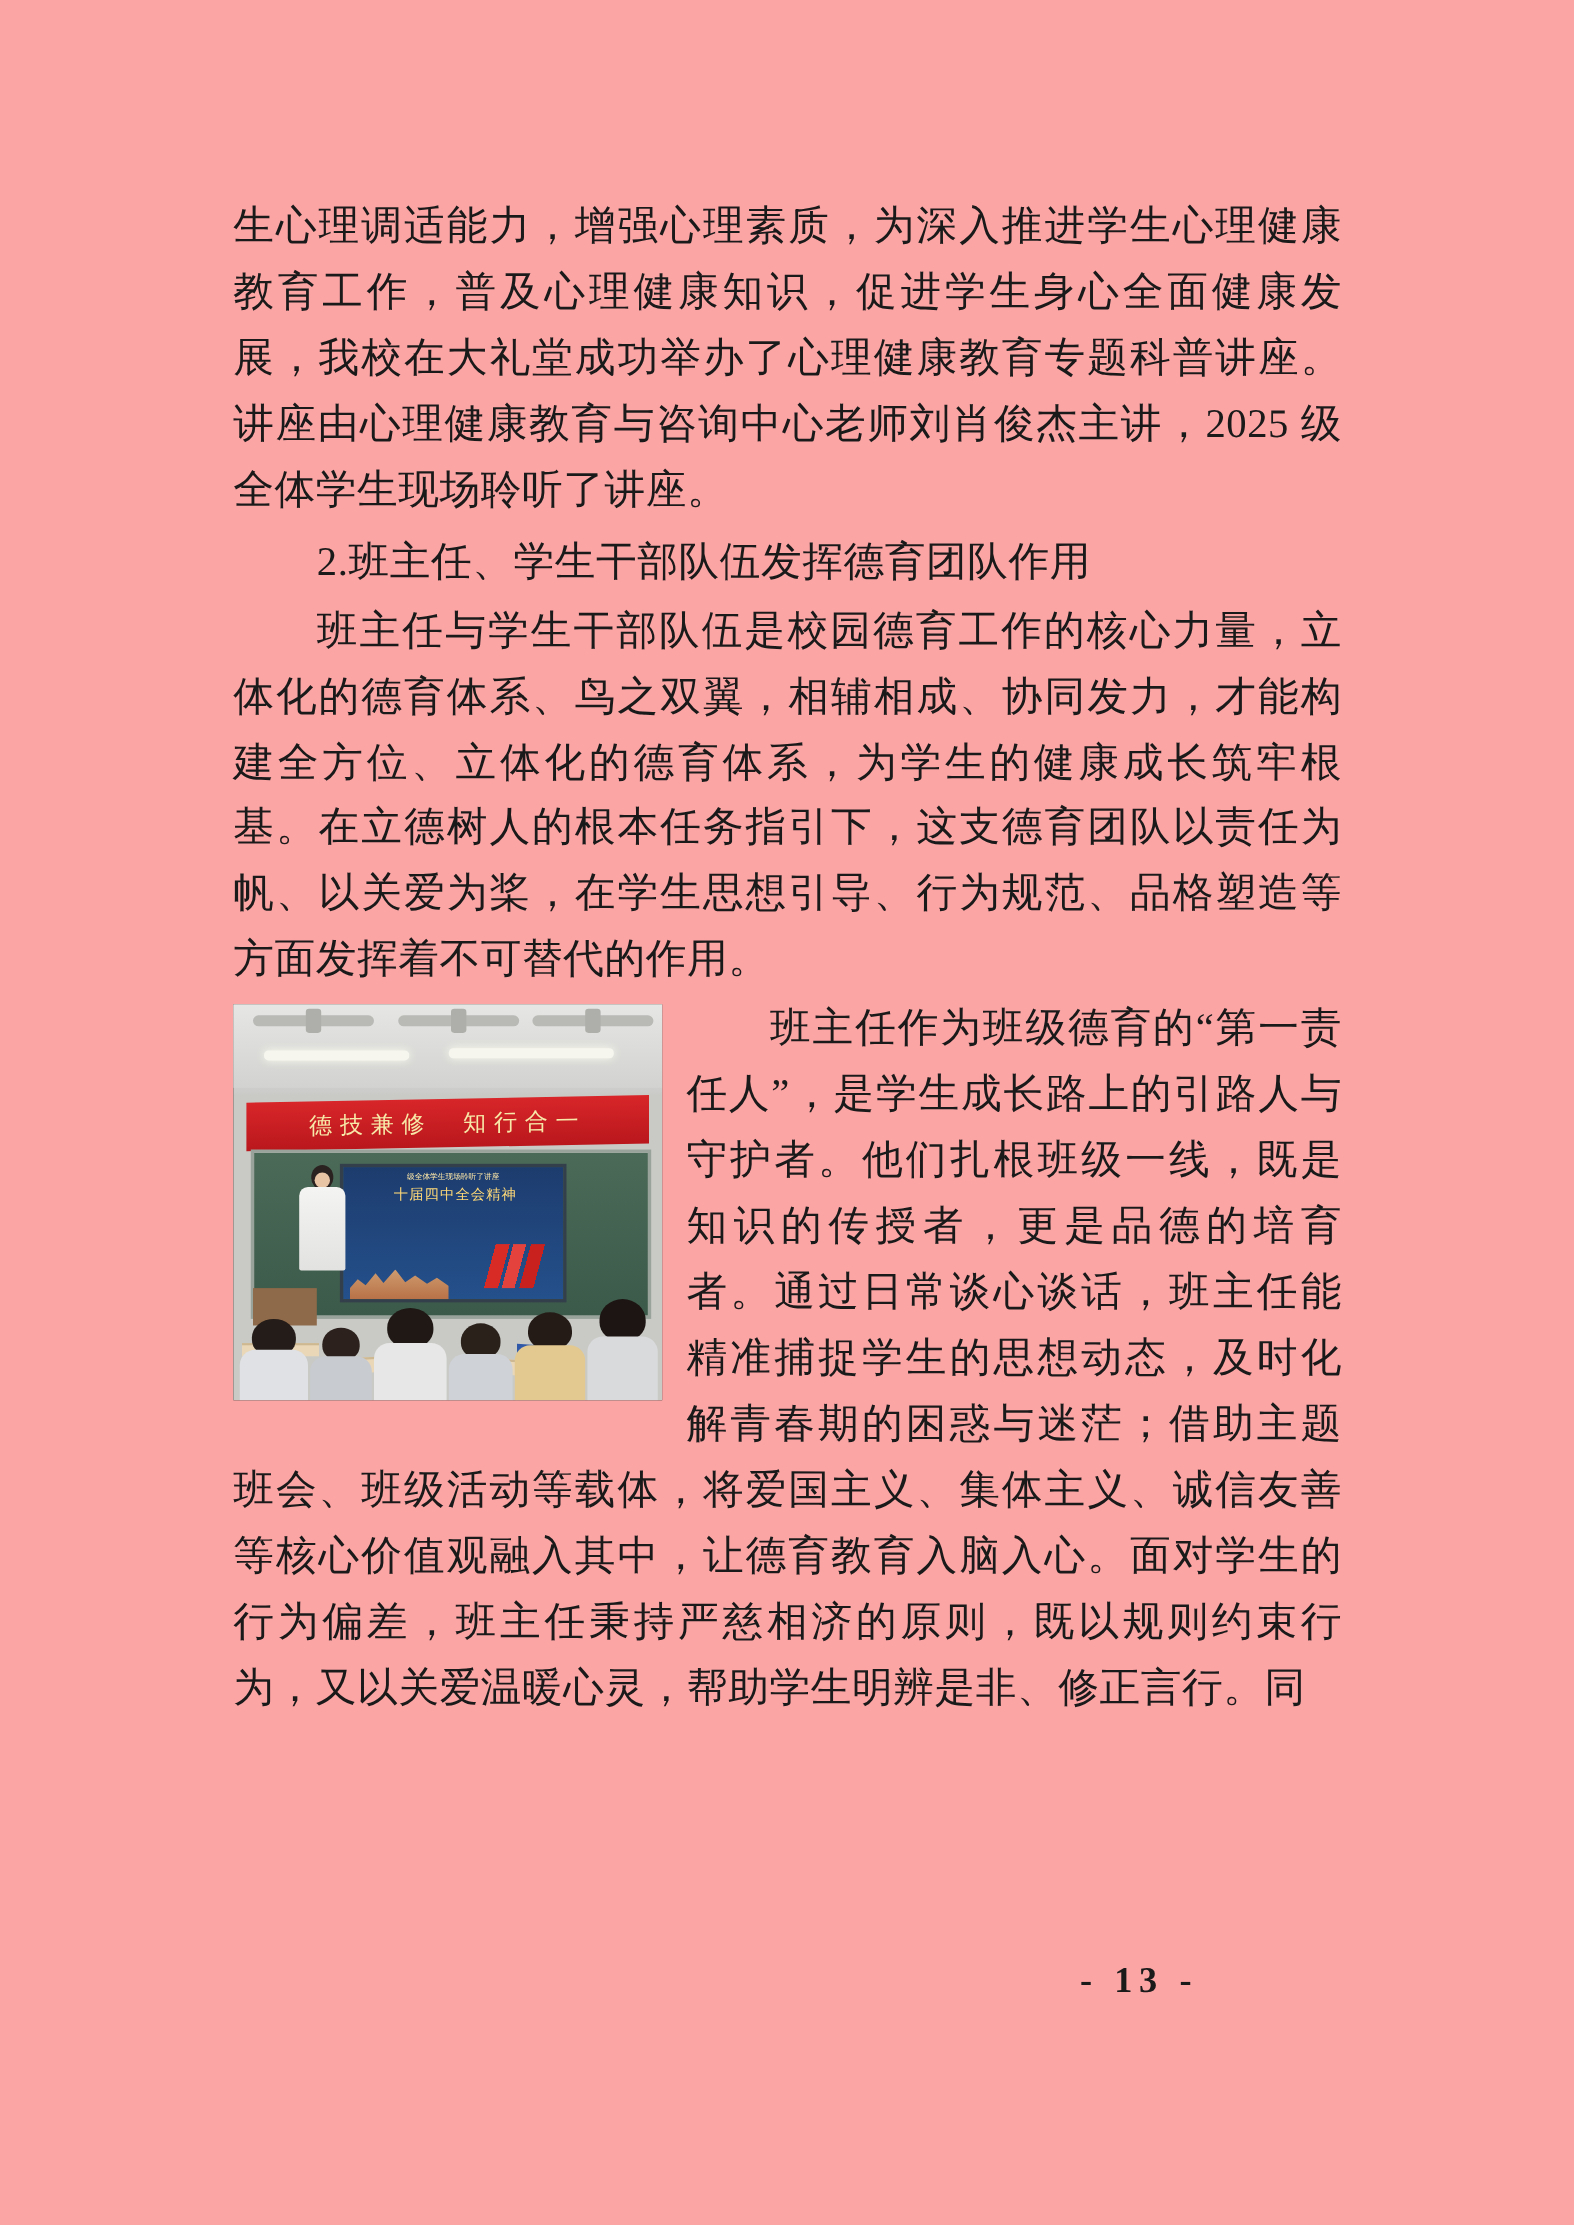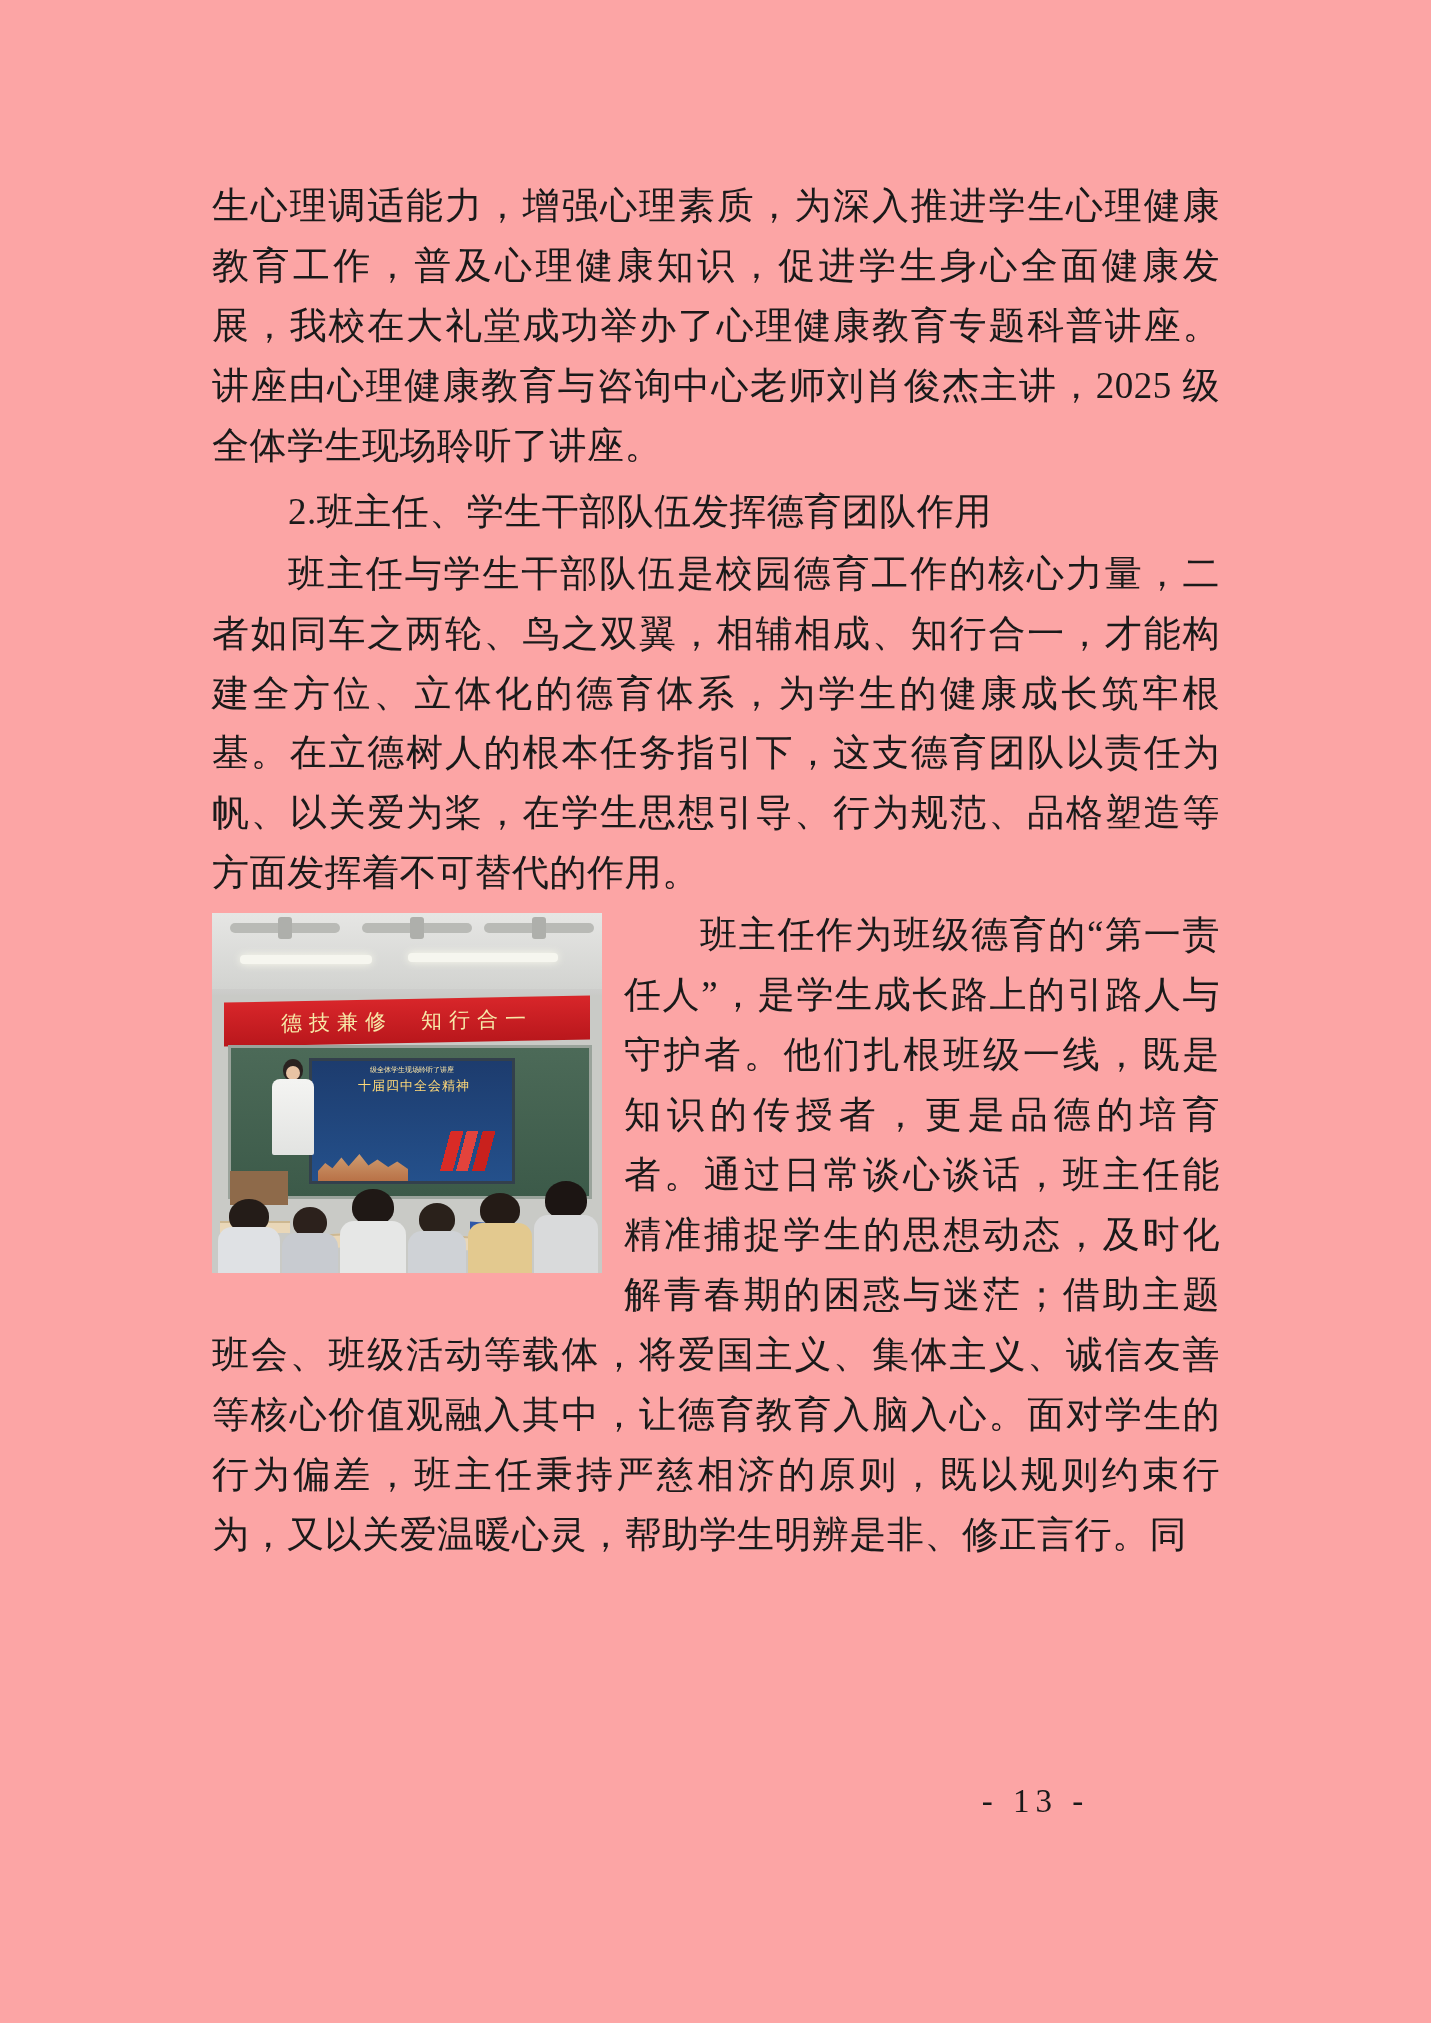--- a/index.html
+++ b/index.html
@@ -175,34 +175,34 @@
   .pagenum {
     position: absolute;
     left: 0; right: 0;
     top: 1783px;
     text-align: center;
     font-size: 33px;
     letter-spacing: 6px;
     color: #1a1a1a;
     font-family: "Liberation Serif", "DejaVu Serif", serif;
   }
-  .pagenum .pn-inner { padding-left: 640px; }
+  .pagenum .pn-inner { padding-left: 640px; font-weight: bold; }
 </style>
 </head>
 <body>
 
 <div class="page">
 
   <div class="content">
 
     <p class="para">生心理调适能力，增强心理素质，为深入推进学生心理健康教育工作，普及心理健康知识，促进学生身心全面健康发展，我校在大礼堂成功举办了心理健康教育专题科普讲座。讲座由心理健康教育与咨询中心老师刘肖俊杰主讲，2025 级全体学生现场聆听了讲座。</p>
 
     <p class="para heading">2.班主任、学生干部队伍发挥德育团队作用</p>
 
-    <p class="para indent">班主任与学生干部队伍是校园德育工作的核心力量，二者如同车之两轮、鸟之双翼，相辅相成、知行合一，才能构建全方位、立体化的德育体系，为学生的健康成长筑牢根基。在立德树人的根本任务指引下，这支德育团队以责任为帆、以关爱为桨，在学生思想引导、行为规范、品格塑造等方面发挥着不可替代的作用。</p>
+    <p class="para indent">班主任与学生干部队伍是校园德育工作的核心力量，立体化的德育体系、鸟之双翼，相辅相成、协同发力，才能构建全方位、立体化的德育体系，为学生的健康成长筑牢根基。在立德树人的根本任务指引下，这支德育团队以责任为帆、以关爱为桨，在学生思想引导、行为规范、品格塑造等方面发挥着不可替代的作用。</p>
 
     <div class="flow-wrap">
 
       <div class="figure">
         <div class="ph">
           <div class="ceiling"></div>
           <div class="fan f1"></div>
           <div class="fan f2"></div>
           <div class="fan f3"></div>
           <div class="tube t1"></div>

